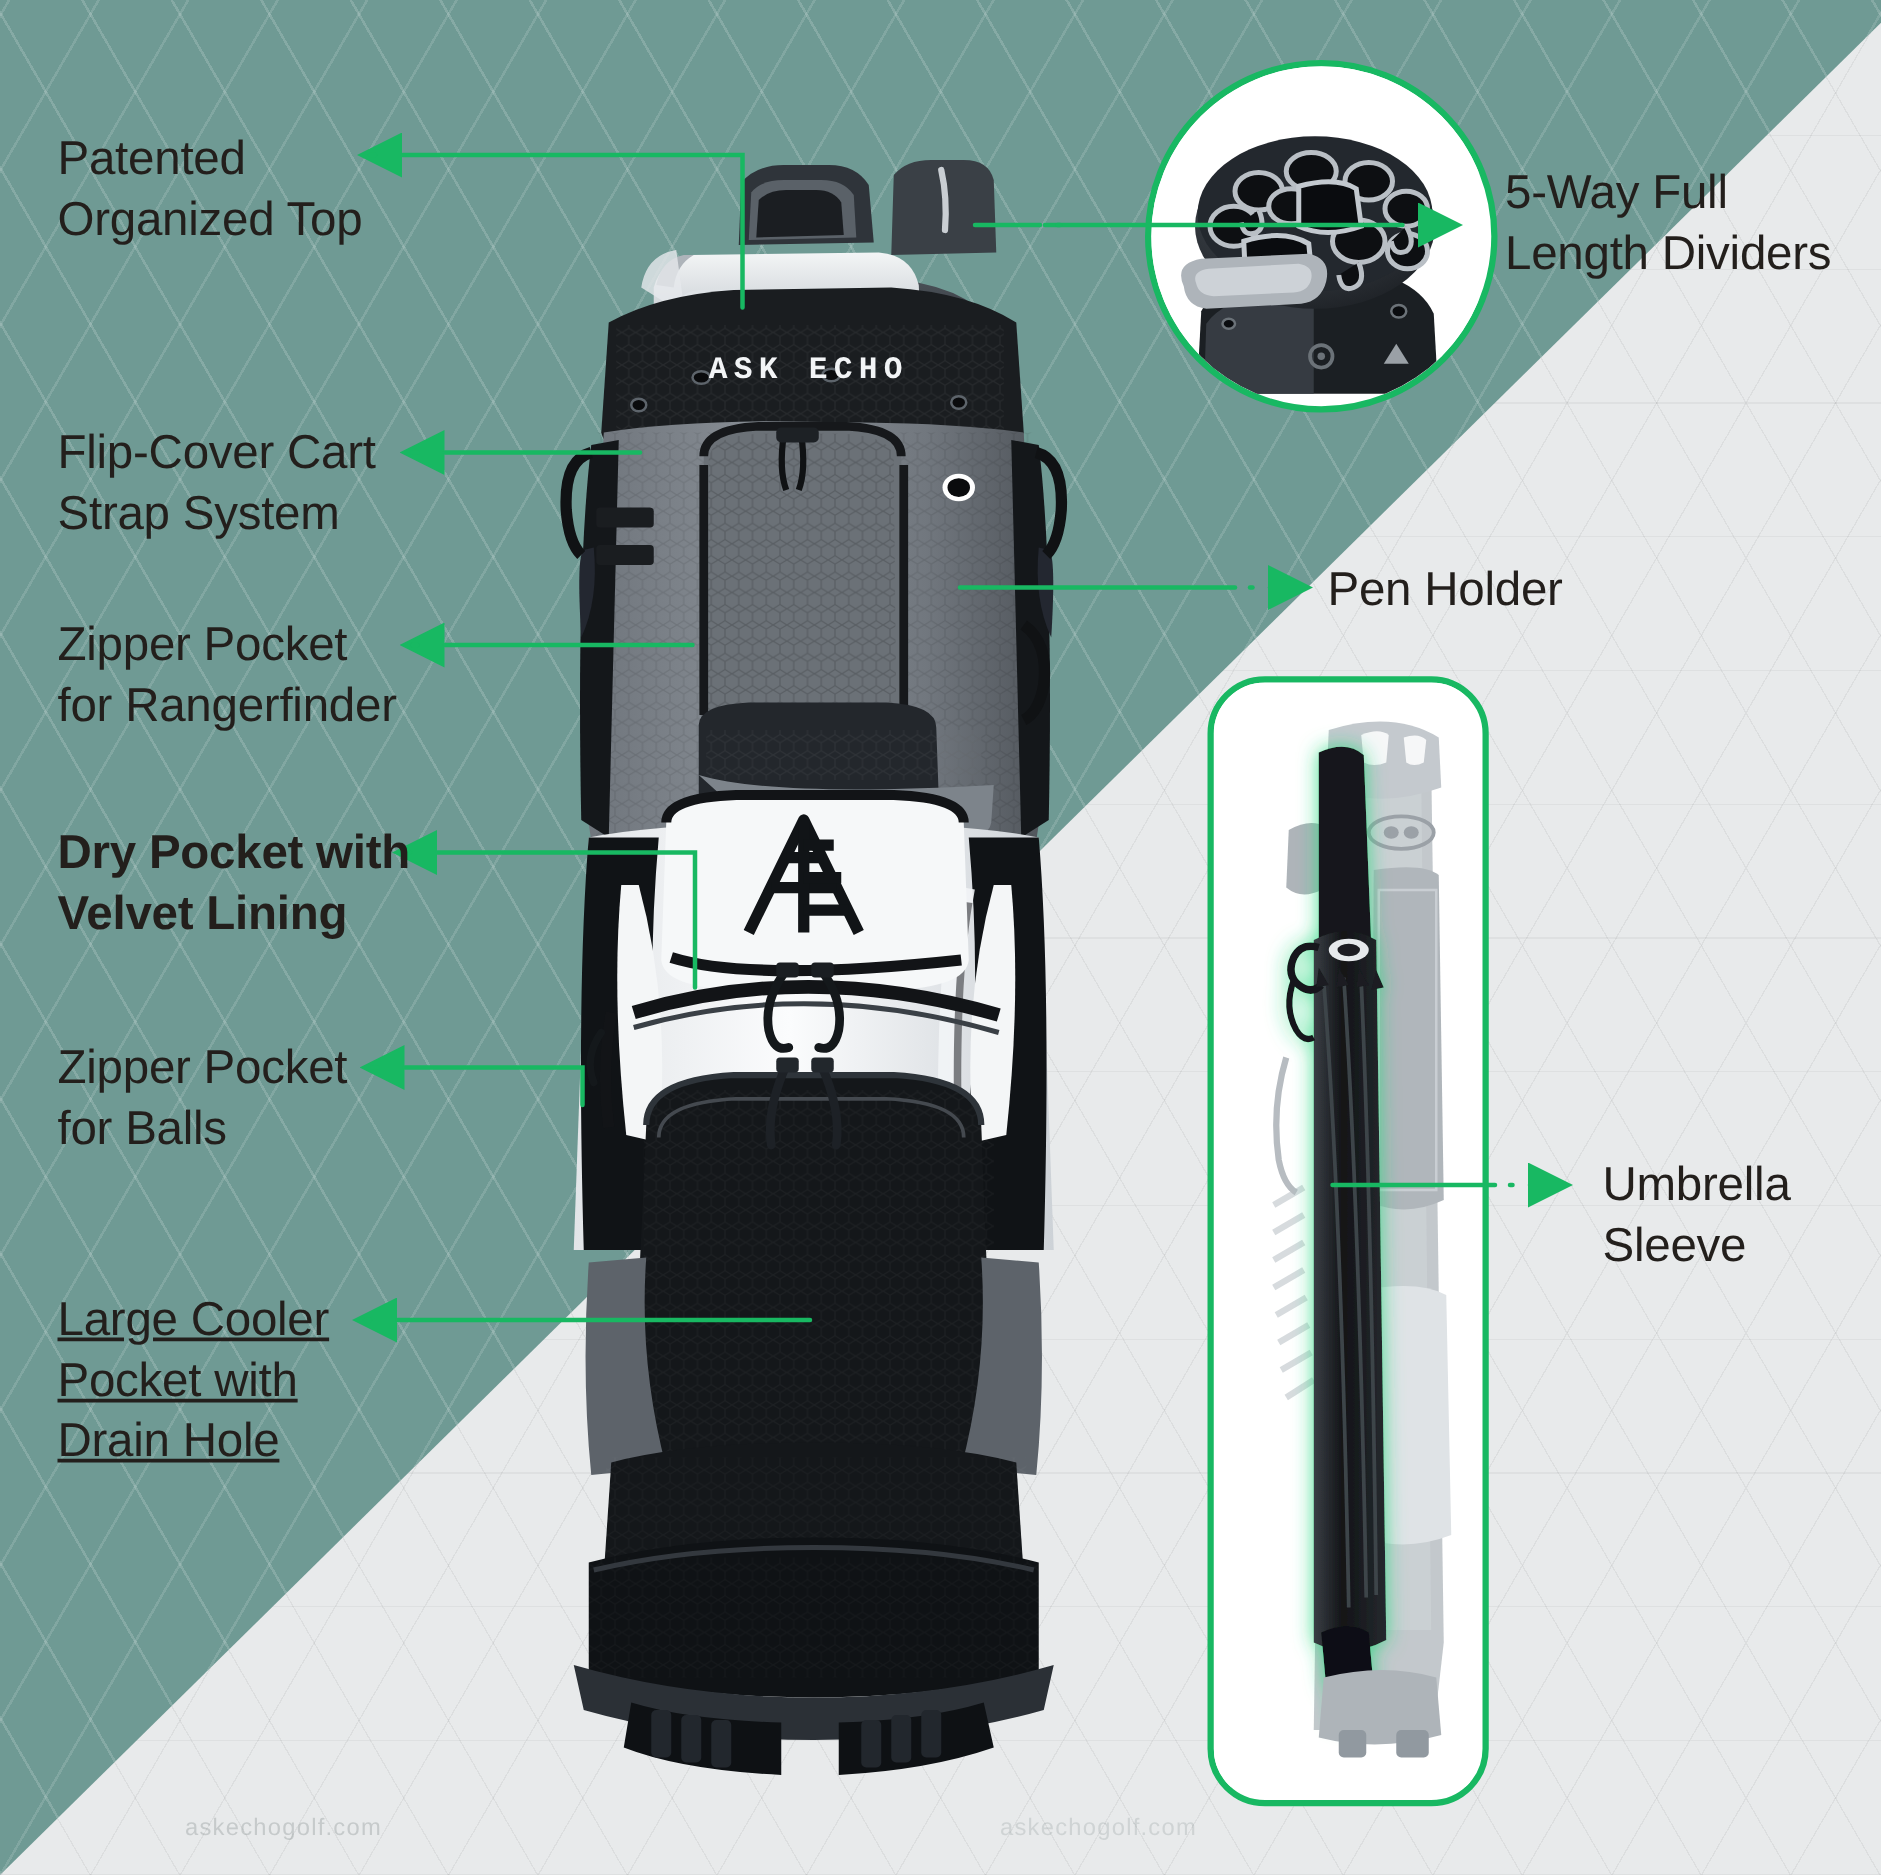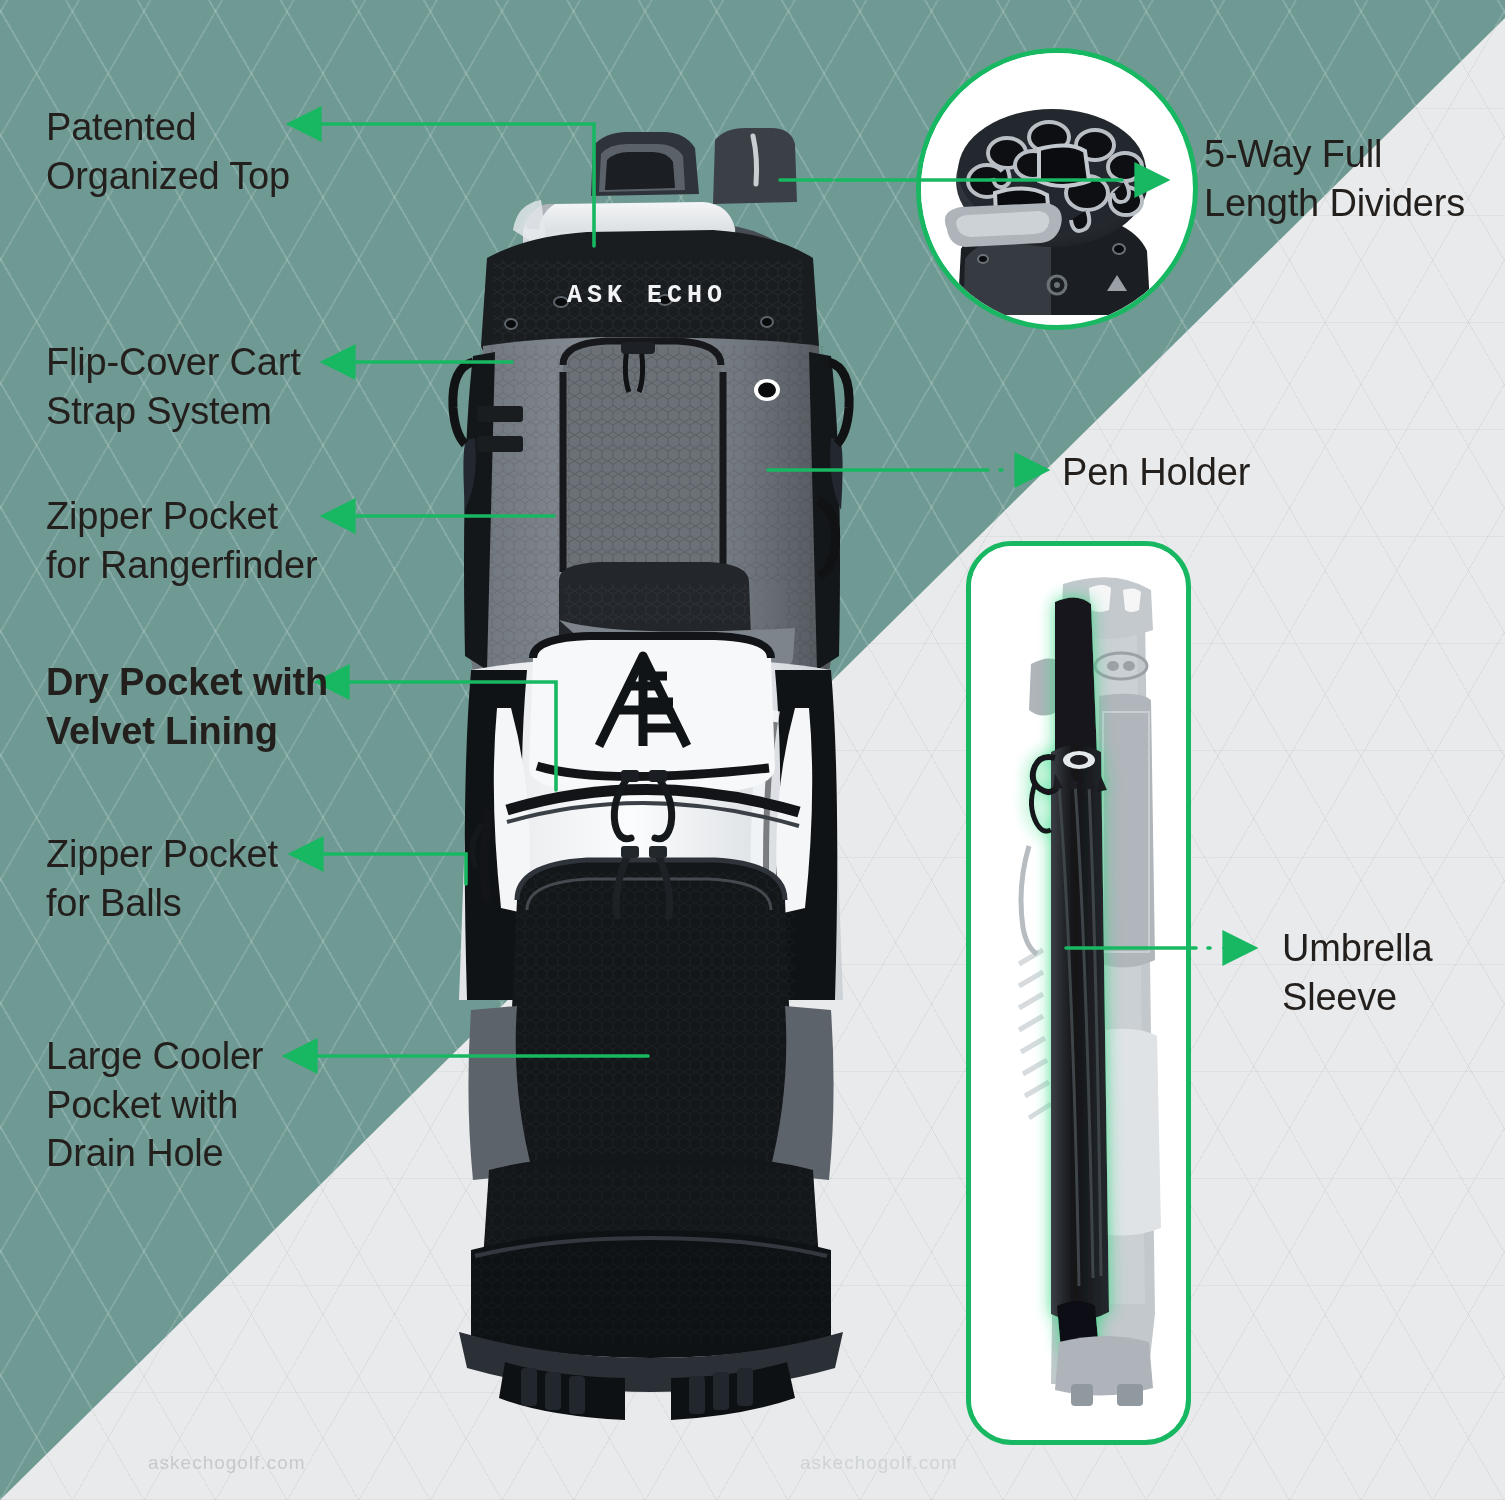--- a/index.html
+++ b/index.html
@@ -452,21 +452,21 @@
 
   <div class="label" style="left:46px;top:492px;">Zipper Pocket
 for Rangerfinder</div>
 
   <div class="label" style="left:46px;top:658px;font-weight:bold;">Dry Pocket with
 Velvet Lining</div>
 
   <div class="label" style="left:46px;top:830px;">Zipper Pocket
 for Balls</div>
 
-  <div class="label" style="left:46px;top:1032px;">Large Cooler
+  <div class="label" style="left:46px;top:1032px;text-decoration:underline;">Large Cooler
 Pocket with
 Drain Hole</div>
 
   <div class="label" style="left:1204px;top:130px;">5-Way Full
 Length Dividers</div>
 
   <div class="label" style="left:1062px;top:448px;">Pen Holder</div>
 
   <div class="label" style="left:1282px;top:924px;">Umbrella
 Sleeve</div>

